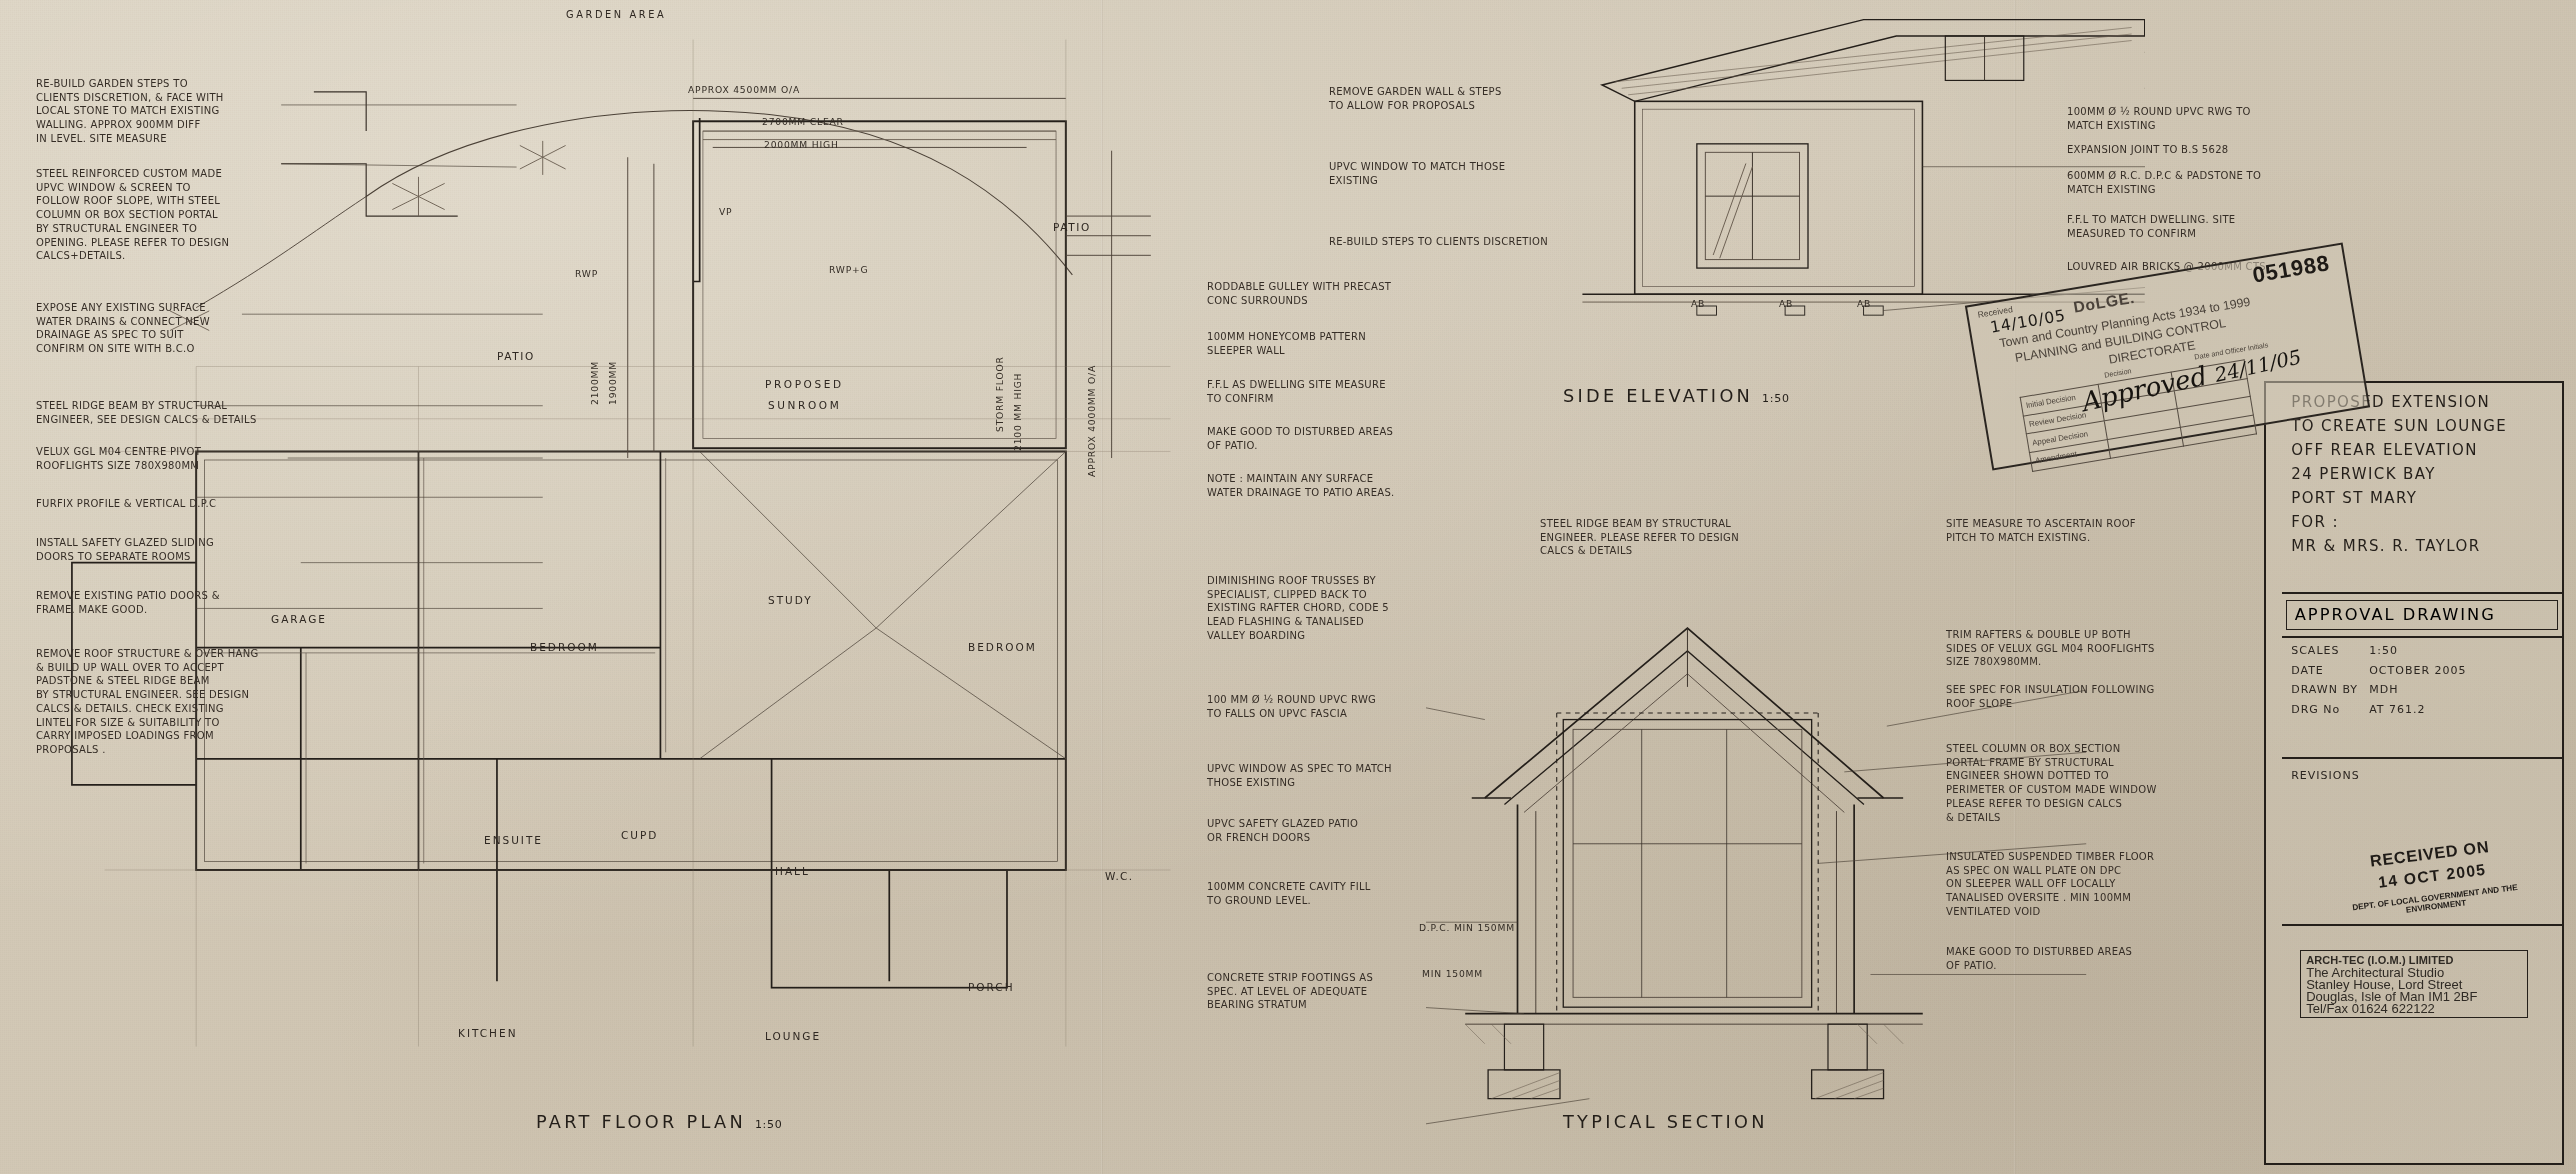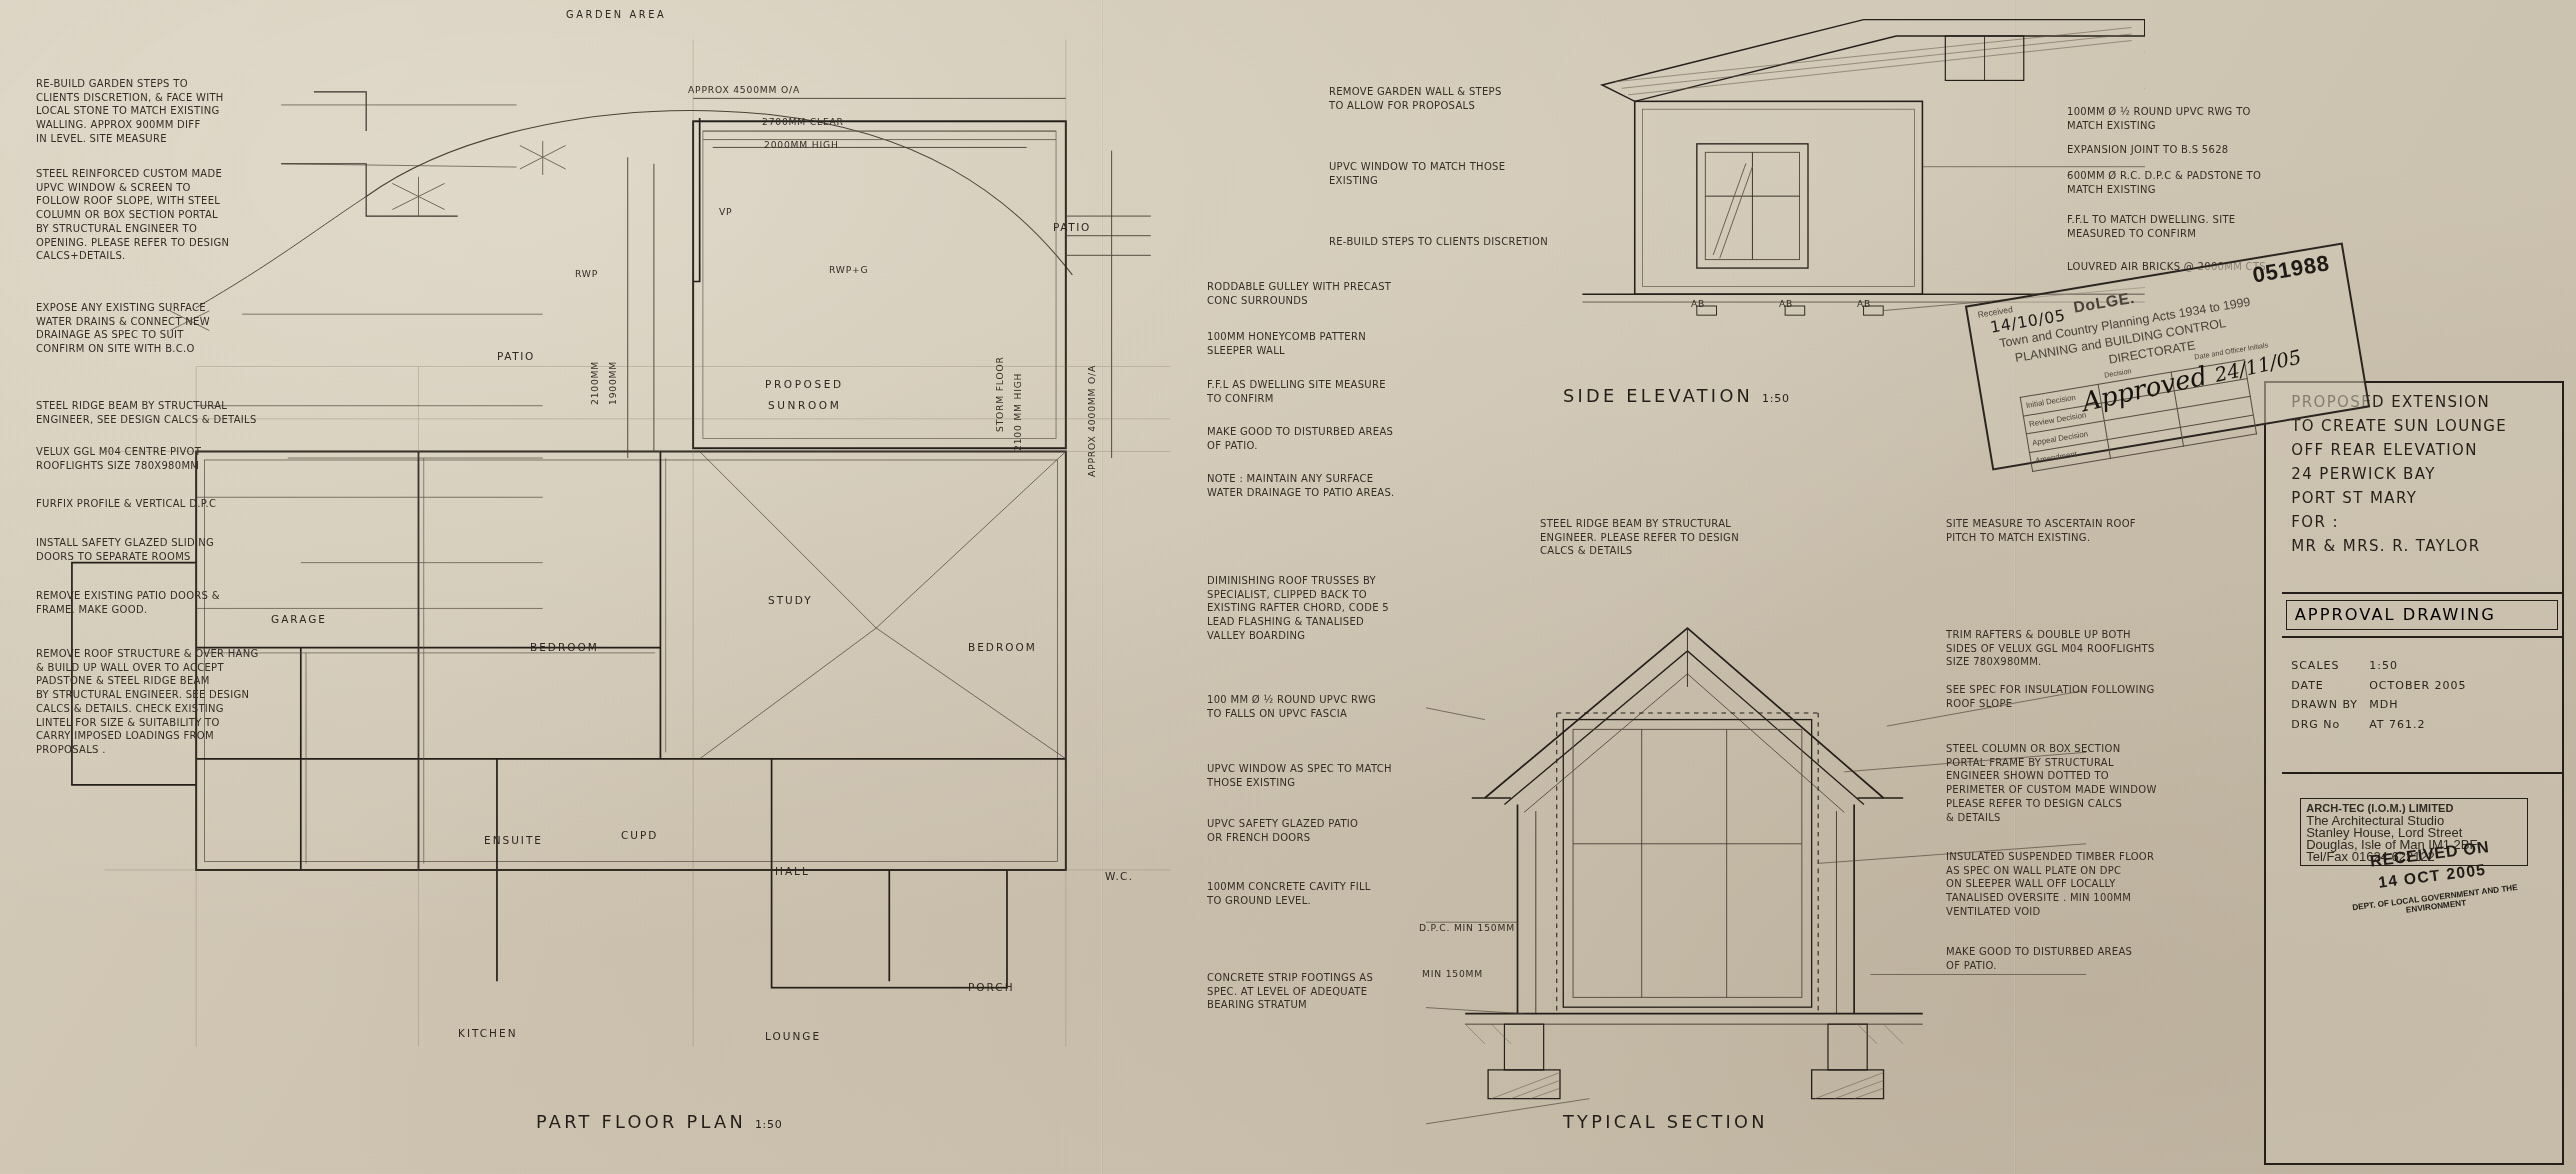--- a/index.html
+++ b/index.html
@@ -371,39 +371,42 @@
       <div class="big">24 PERWICK BAY</div>
       <div class="big">PORT ST MARY</div>
       <div class="big">FOR :</div>
       <div class="big">MR &amp; MRS. R. TAYLOR</div>
     </div>
 
     <div class="sec" style="padding:0">
       <div class="appbox">APPROVAL DRAWING</div>
     </div>
 
-    <div class="sec" style="height:110px;padding-top:18px">
+    <div class="sec" style="height:110px;padding-top:3px">
       <div class="kv">
         <span class="k">SCALES</span>
         <span>1:50</span>
       </div>
       <div class="kv">
         <span class="k">DATE</span>
         <span>OCTOBER 2005</span>
       </div>
       <div class="kv">
         <span class="k">DRAWN BY</span>
         <span>MDH</span>
       </div>
       <div class="kv">
         <span class="k">DRG No</span>
         <span>AT 761.2</span>
       </div>
     </div>
 
+    <div class="sec" style="height:152px">
+      <div class="kv">REVISIONS</div>
+    </div>
 
     <div style="padding:14.4px 17px 0 17px">
       <div class="cobox">
         <div class="co1">ARCH-TEC (I.O.M.) LIMITED</div>
         <div class="co2">The Architectural Studio</div>
         <div class="co2">Stanley House, Lord Street</div>
         <div class="co2">Douglas, Isle of Man IM1 2BF</div>
         <div class="co2">Tel/Fax 01624 622122</div>
       </div>
     </div>

